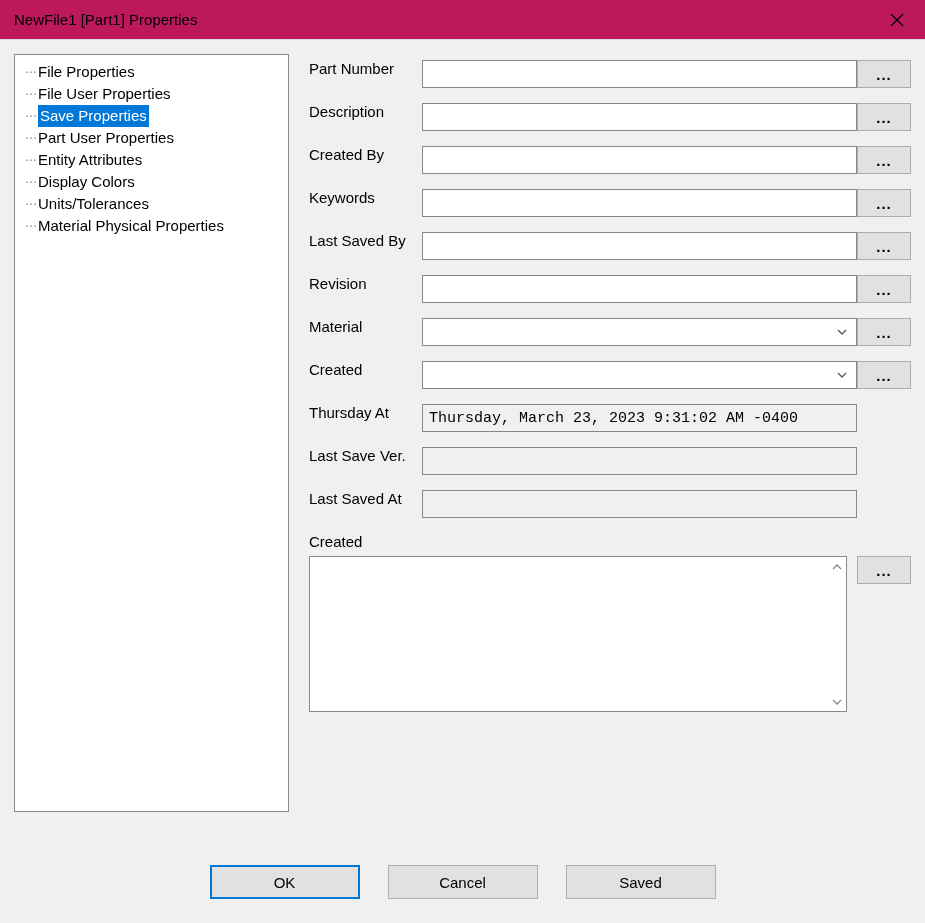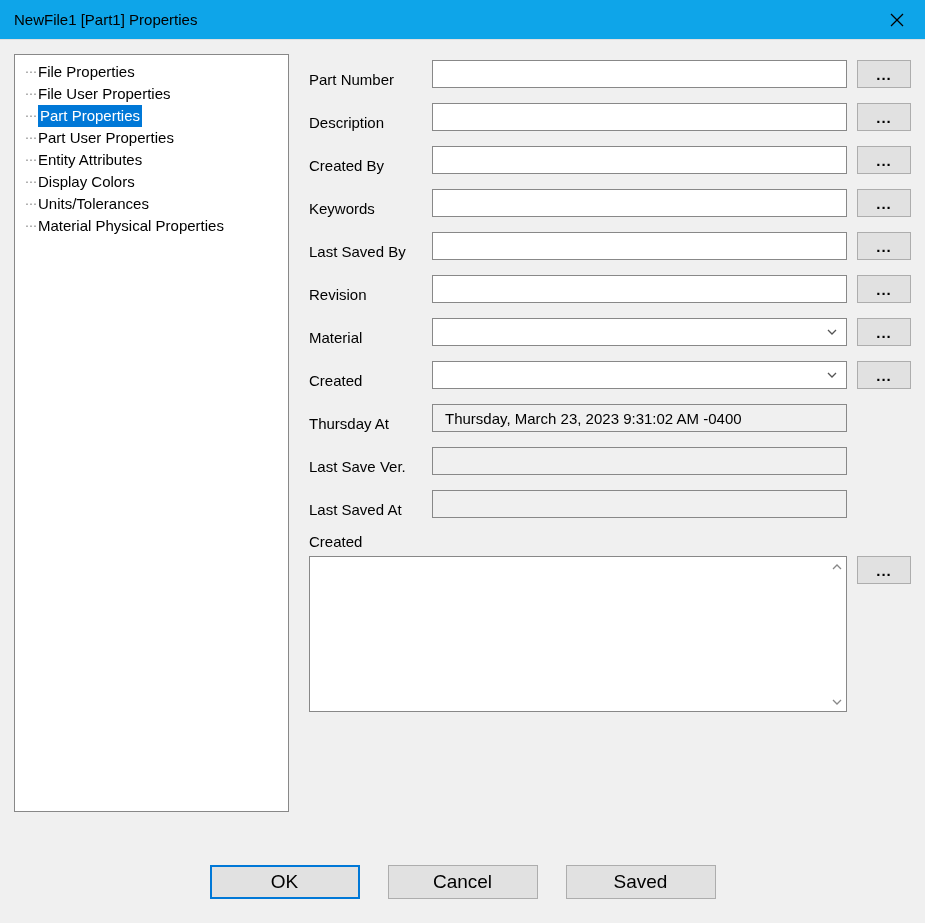--- a/index.html
+++ b/index.html
@@ -21,21 +21,21 @@
       background: #fff;
       display: flex;
       flex-direction: column;
     }
     .titlebar {
       height: 40px;
       display: flex;
       align-items: center;
       justify-content: space-between;
       padding: 0 8px 0 14px;
-      background: #0ea5e9;
+      background: #be185d;
       border-bottom: 1px solid #e0e0e0;
     }
     .titlebar-title {
       color: #000;
       font-size: 15px;
     }
     .close-btn {
       width: 40px;
       height: 40px;
       display: flex;
@@ -83,36 +83,35 @@
       background: #0078d7;
       color: #fff;
       padding: 0 2px;
     }
     .form-panel {
       flex: 1;
       padding-top: 6px;
     }
     .form-row {
       display: flex;
-      align-items: flex-end;
+      align-items: flex-start;
       margin-bottom: 15px;
-      gap: 10px;
     }
     .form-label {
       width: 113px;
       color: #000;
       flex-shrink: 0;
     }
     .form-input {
       flex: 1;
       height: 28px;
       border: 1px solid #888;
       background: #fff;
-      padding: 0 12px;
-      font-family: Liberation Sans, sans-serif;
+      padding: 0 6px;
+      font-family: Liberation Mono, monospace;
       font-size: 15px;
     }
     .form-input.readonly {
       background: #f0f0f0;
       color: #000;
     }
     .form-combo {
       flex: 1;
       height: 28px;
       border: 1px solid #888;
@@ -199,21 +198,21 @@
       gap: 28px;
       border-top: none;
     }
     .dialog-btn {
       width: 150px;
       height: 34px;
       background: #e1e1e1;
       border: 1px solid #adadad;
       cursor: pointer;
       font-family: inherit;
-      font-size: 19px;
+      font-size: 15px;
       display: flex;
       align-items: center;
       justify-content: center;
     }
     .dialog-btn.primary {
       border: 2px solid #0078d7;
       background: #e1e1e1;
     }
   </style>
 </head>
@@ -235,21 +234,21 @@
       <div class="tree-item">
           <span class="tree-dots">⋯</span>
           <span class="tree-label">File Properties</span>
         </div>
       <div class="tree-item">
           <span class="tree-dots">⋯</span>
           <span class="tree-label">File User Properties</span>
         </div>
       <div class="tree-item selected">
           <span class="tree-dots">⋯</span>
-          <span class="tree-label">Part Properties</span>
+          <span class="tree-label">Save Properties</span>
         </div>
       <div class="tree-item">
           <span class="tree-dots">⋯</span>
           <span class="tree-label">Part User Properties</span>
         </div>
       <div class="tree-item">
           <span class="tree-dots">⋯</span>
           <span class="tree-label">Entity Attributes</span>
         </div>
       <div class="tree-item">

